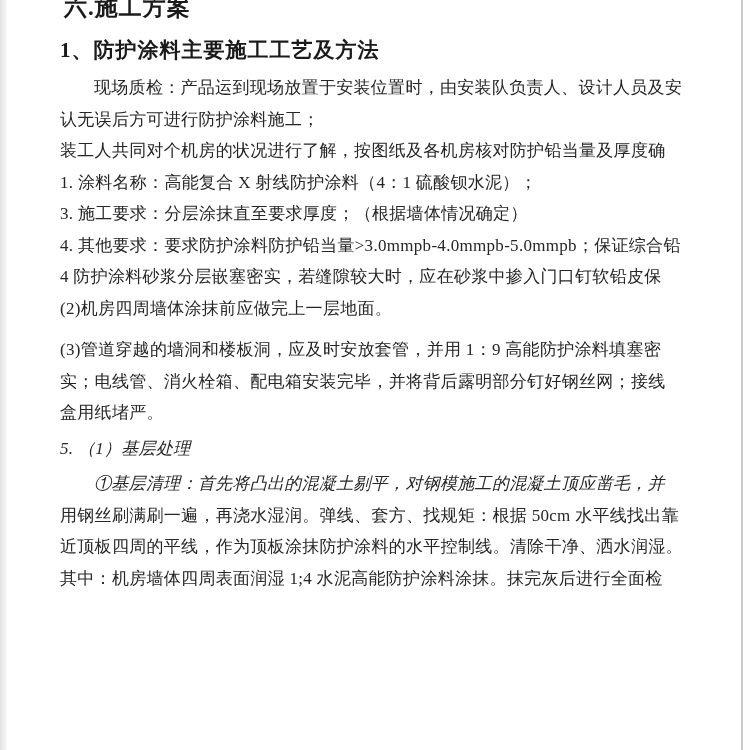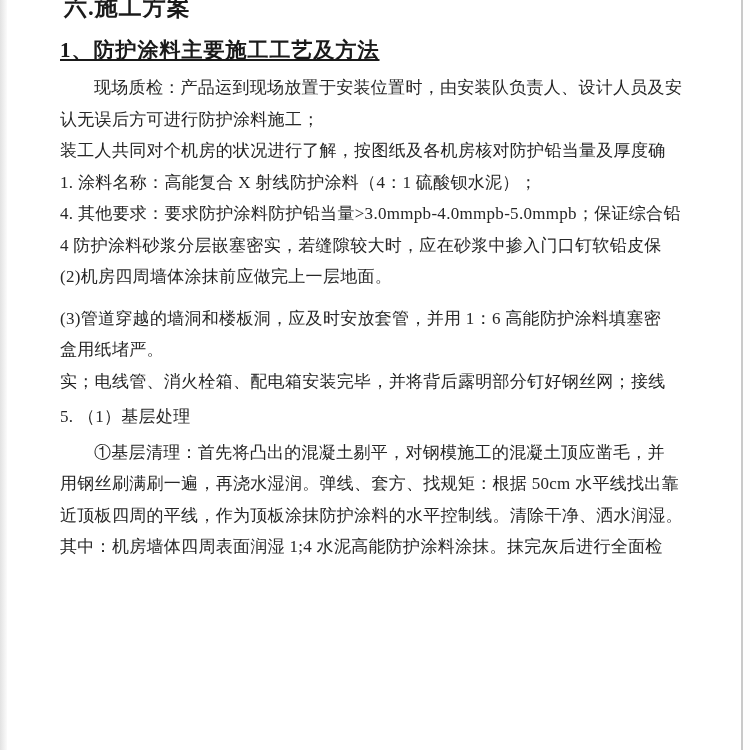--- a/index.html
+++ b/index.html
@@ -47,57 +47,57 @@
     color: #1a1a1a;
   }
   .doc-heading {
     font-size: 21px;
     font-weight: bold;
     letter-spacing: 1px;
     line-height: 28px;
     margin: 13px 0 8px 0;
     white-space: nowrap;
     color: #1a1a1a;
-    text-decoration: underline;
   }
   .body-lines {
     margin-top: 8px;
   }
   .line {
     font-size: 17px;
     line-height: 31.5px;
     letter-spacing: 0.3px;
     white-space: nowrap;
     color: #262626;
   }
   .indent { text-indent: 2em; }
   .gap-lg { margin-top: 10px; }
-  .gap-sm { margin-top: 4px; }
+  .gap-sm { margin-top: 4px; font-style: italic; }
 </style>
 </head>
 <body>
 
 <div class="edge-left"></div>
 <div class="edge-right-gutter"></div>
 <div class="edge-right-line"></div>
 
 <div class="page">
   <div class="doc-title">六.施工方案</div>
   <div class="doc-heading">1、防护涂料主要施工工艺及方法</div>
 
   <div class="body-lines">
     <div class="line indent">现场质检：产品运到现场放置于安装位置时，由安装队负责人、设计人员及安</div>
     <div class="line">认无误后方可进行防护涂料施工；</div>
     <div class="line">装工人共同对个机房的状况进行了解，按图纸及各机房核对防护铅当量及厚度确</div>
     <div class="line">1. 涂料名称：高能复合 X 射线防护涂料（4：1 硫酸钡水泥）；</div>
+    <div class="line">3. 施工要求：分层涂抹直至要求厚度；（根据墙体情况确定）</div>
     <div class="line">4. 其他要求：要求防护涂料防护铅当量&gt;3.0mmpb-4.0mmpb-5.0mmpb；保证综合铅</div>
     <div class="line">4 防护涂料砂浆分层嵌塞密实，若缝隙较大时，应在砂浆中掺入门口钉软铅皮保</div>
     <div class="line">(2)机房四周墙体涂抹前应做完上一层地面。</div>
-    <div class="line gap-lg">(3)管道穿越的墙洞和楼板洞，应及时安放套管，并用 1：6 高能防护涂料填塞密</div>
+    <div class="line gap-lg">(3)管道穿越的墙洞和楼板洞，应及时安放套管，并用 1：9 高能防护涂料填塞密</div>
+    <div class="line">实；电线管、消火栓箱、配电箱安装完毕，并将背后露明部分钉好钢丝网；接线</div>
     <div class="line">盒用纸堵严。</div>
-    <div class="line">实；电线管、消火栓箱、配电箱安装完毕，并将背后露明部分钉好钢丝网；接线</div>
     <div class="line gap-sm">5. （1）基层处理</div>
     <div class="line indent gap-sm">①基层清理：首先将凸出的混凝土剔平，对钢模施工的混凝土顶应凿毛，并</div>
     <div class="line">用钢丝刷满刷一遍，再浇水湿润。弹线、套方、找规矩：根据 50cm 水平线找出靠</div>
     <div class="line">近顶板四周的平线，作为顶板涂抹防护涂料的水平控制线。清除干净、洒水润湿。</div>
     <div class="line">其中：机房墙体四周表面润湿 1;4 水泥高能防护涂料涂抹。抹完灰后进行全面检</div>
   </div>
 </div>
 
 </body></html>

